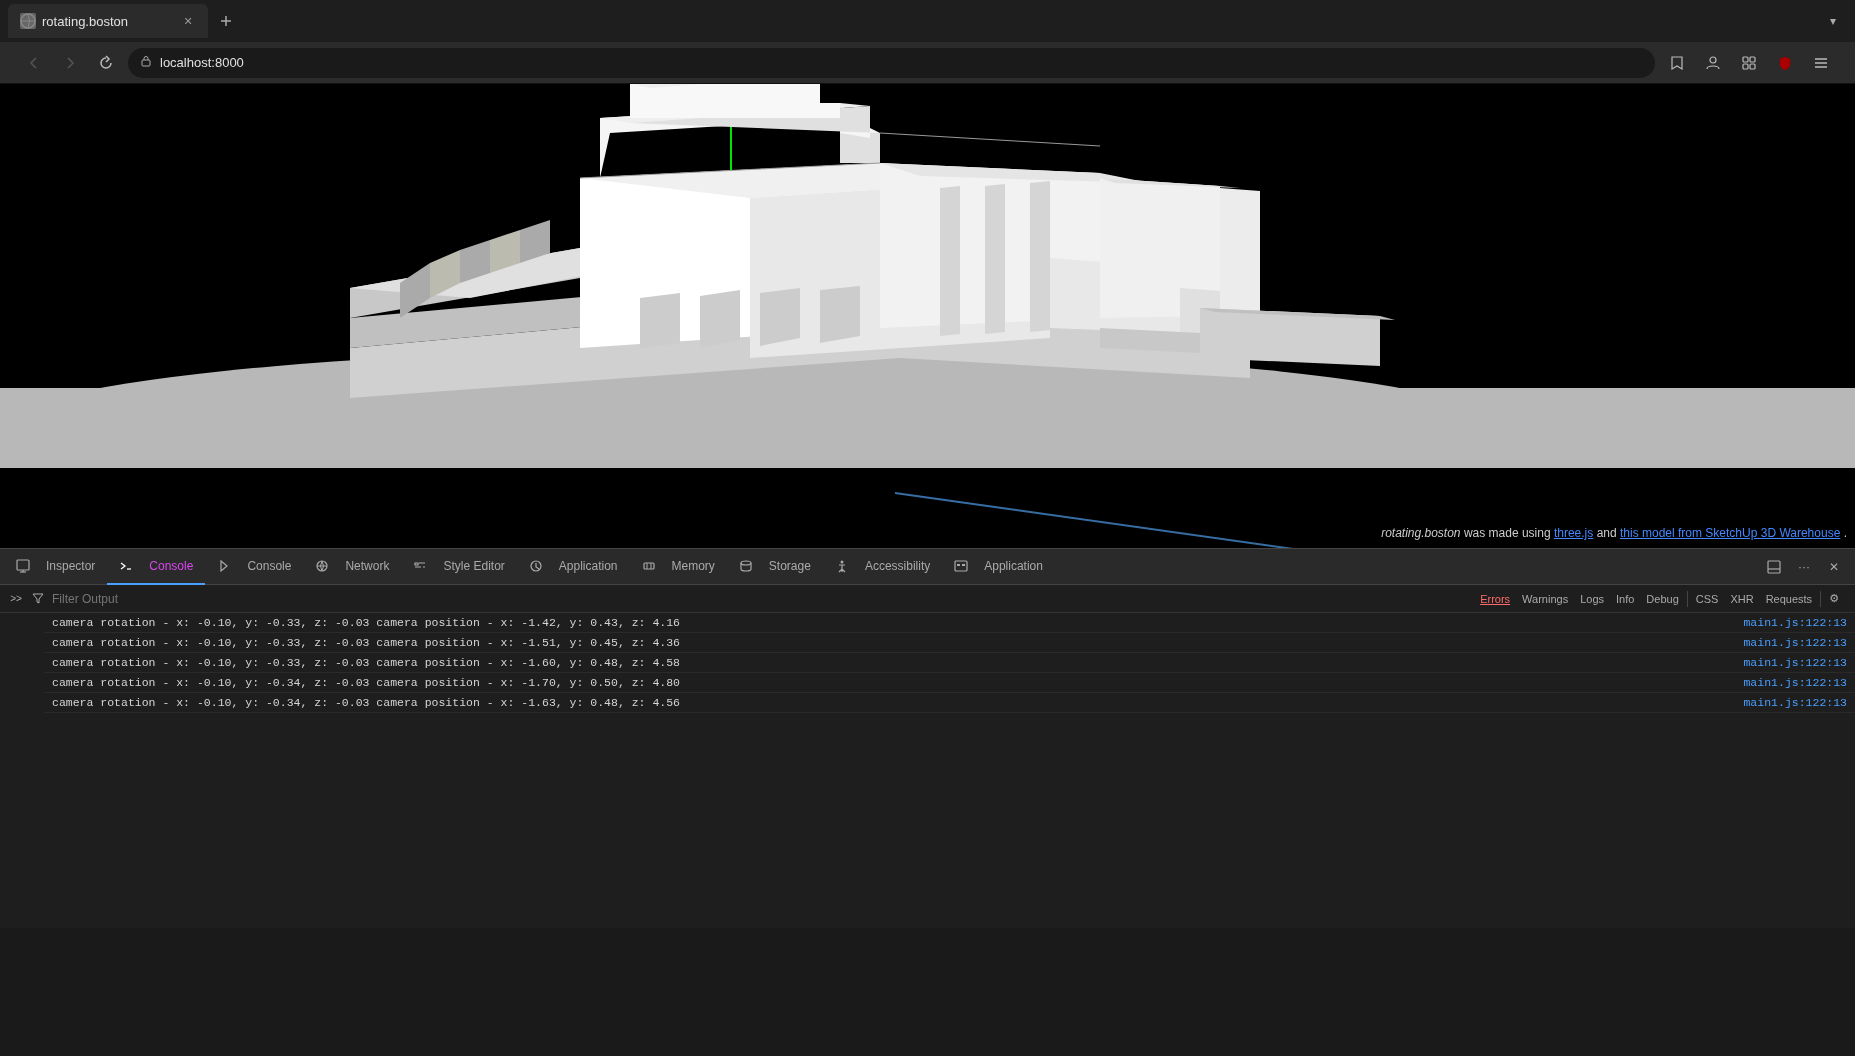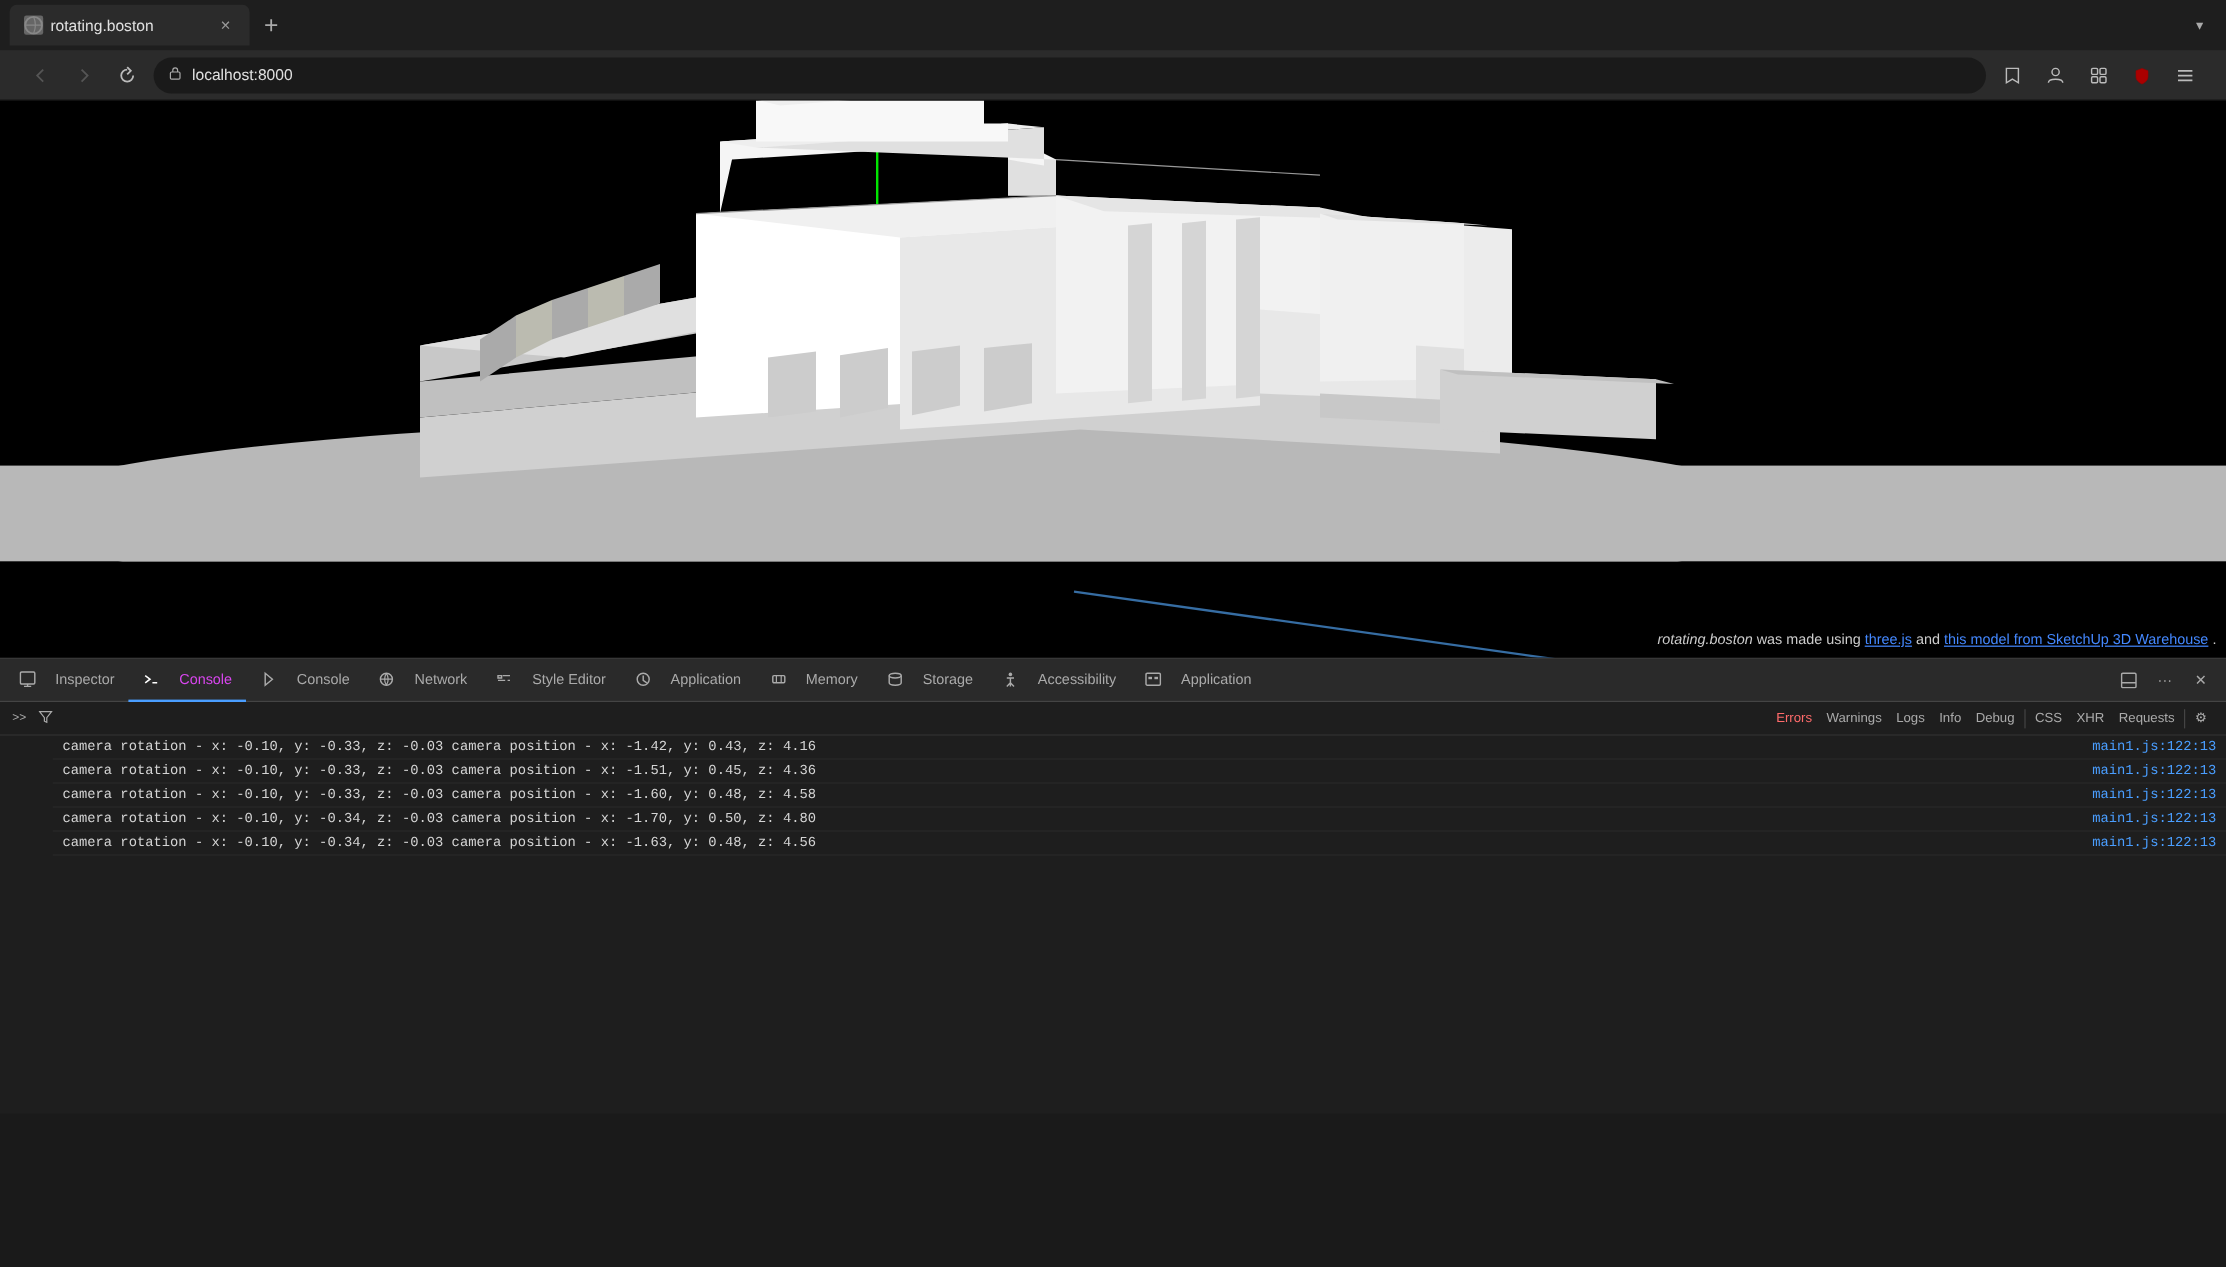--- a/index.html
+++ b/index.html
@@ -59,21 +59,21 @@
     .devtools-tab-spacer { flex: 1; }
     .devtools-controls { display: flex; align-items: center; gap: 4px; padding: 0 4px; }
     .devtools-ctrl-btn { width: 26px; height: 26px; display: flex; align-items: center; justify-content: center; color: #aaa; cursor: pointer; font-size: 12px; border-radius: 3px; }
 
     
     .console-toolbar { display: flex; align-items: center; height: 28px; border-bottom: 1px solid #333; padding: 0 8px; gap: 8px; }
     .console-filter-icon { color: #aaa; font-size: 11px; }
     .console-filter-input { background: transparent; border: none; outline: none; color: #ccc; font-size: 12px; flex: 1; }
     .console-filter-right { margin-left: auto; display: flex; align-items: center; gap: 8px; }
     .filter-btn { font-size: 11px; color: #aaa; cursor: pointer; padding: 2px 4px; }
-    .filter-btn.errors { color: #ff6b6b; }
+    .filter-btn.errors { color: #ff6b6b; text-decoration: underline; }
     .filter-separator { width: 1px; height: 16px; background: #444; }
 
     
     .console-output { flex: 1; overflow-y: auto; font-family: 'Courier New', monospace; font-size: 11.5px; }
     .console-row { display: flex; justify-content: space-between; align-items: center; padding: 2px 8px; border-bottom: 1px solid #2a2a2a; min-height: 20px; margin-left: 44px; }
     .console-text { color: #d4d4d4; }
     .console-source { color: #4a9eff; cursor: pointer; white-space: nowrap; margin-left: 16px; padding-left: 37px; }
     .console-expand-btn { width: 16px; height: 16px; display: flex; align-items: center; justify-content: center; color: #aaa; font-size: 10px; cursor: pointer; }
 
     
@@ -331,20 +331,21 @@
     </div>
   </div>
 
   <div class="console-toolbar">
     <div class="console-expand-btn">&gt;&gt;</div>
     <span class="console-filter-icon">
       <svg width="12" height="12" viewBox="0 0 12 12">
           <path d="M1 2h10L7 7v4l-2-1V7z" fill="none" stroke="#aaa" stroke-width="1"></path>
         </svg>
     </span>
+    <input class="console-filter-input" type="text" placeholder="Filter Output" style="">
     <div class="console-filter-right filter-area">
       <span class="filter-btn errors">Errors</span>
       <span class="filter-btn">Warnings</span>
       <span class="filter-btn">Logs</span>
       <span class="filter-btn">Info</span>
       <span class="filter-btn">Debug</span>
       <div class="filter-separator"></div>
       <span class="filter-btn">CSS</span>
       <span class="filter-btn">XHR</span>
       <span class="filter-btn">Requests</span>

